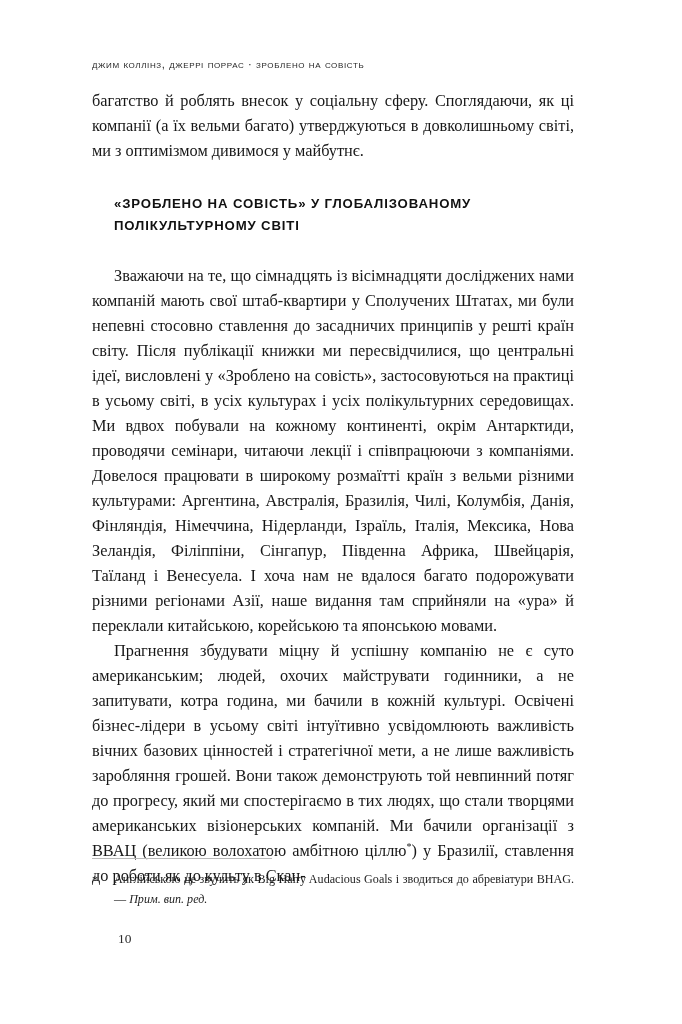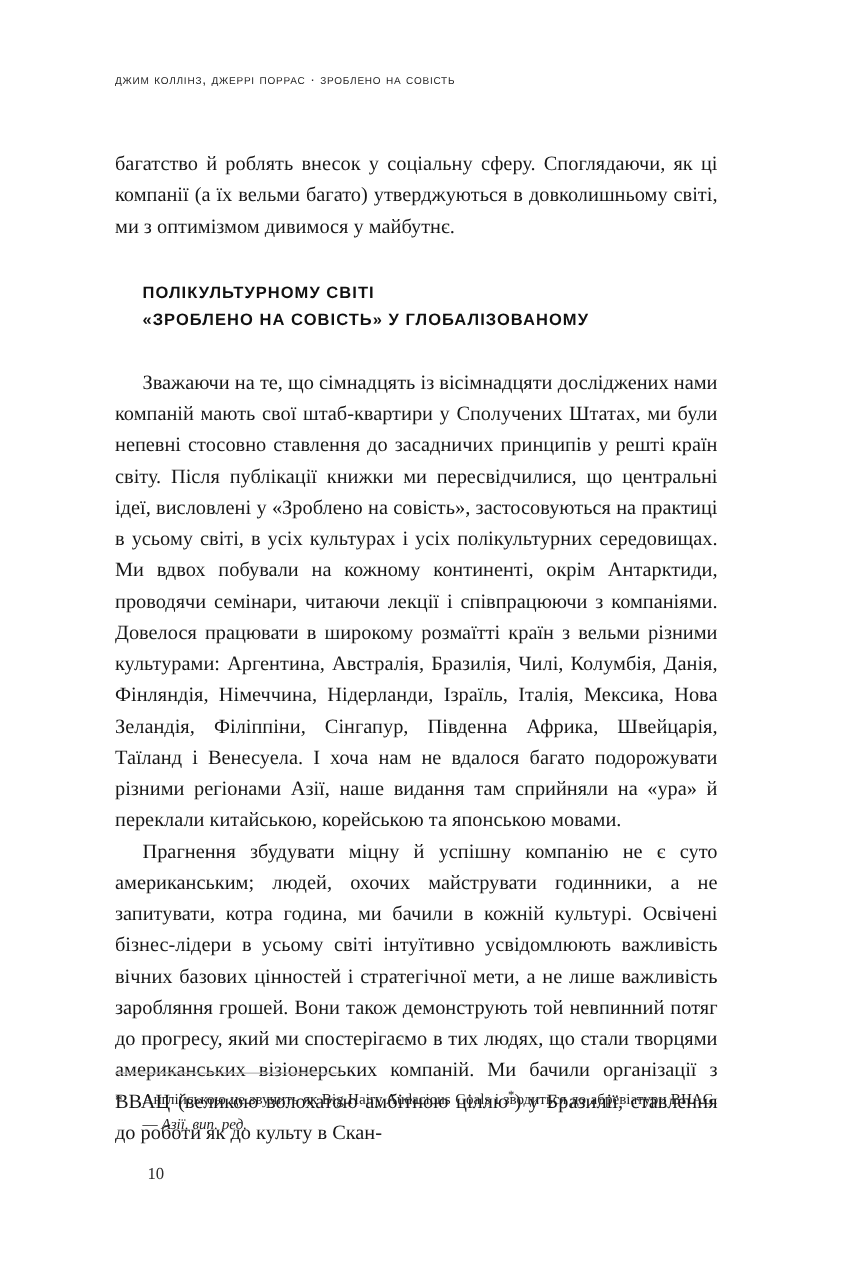--- a/index.html
+++ b/index.html
@@ -40,21 +40,20 @@
     text-transform: lowercase;
   }
   .running-head::first-letter { }
 
   
   .column {
     position: absolute;
     left: 92px;
     top: 88px;
     width: 482px;
-    margin-top: 30px;
   }
 
   p.body {
     margin: 0;
     font-size: 16.3px;
     line-height: 25.0px;
     text-align: justify;
     text-justify: inter-word;
     hyphens: manual;
     color: #171717;
@@ -129,32 +128,32 @@
 
 <div class="page">
 
   <div class="running-head">Джим Коллінз, Джеррі Поррас · Зроблено на совість</div>
 
   <div class="column">
 
     <p class="body">багатство й роблять внесок у соціальну сферу. Спо­глядаючи, як ці компанії (а їх вельми багато) утверджуються в довколишньо­му світі, ми з оптимізмом дивимося у майбутнє.</p>
 
     <div class="heading-block">
+      <div class="section-heading">«Зроблено на совість» у глобалізованому</div>
       <div class="section-heading">полікультурному світі</div>
-      <div class="section-heading">«Зроблено на совість» у глобалізованому</div>
     </div>
 
     <p class="body indent">Зважаючи на те, що сімнадцять із вісімнадцяти досліджених нами компаній мають свої штаб-квартири у Сполучених Штатах, ми були непевні стосовно ставлення до засадничих принципів у решті країн світу. Після публікації книжки ми пересвідчилися, що центральні ідеї, висловлені у «Зроблено на совість», застосовуються на практиці в усьому світі, в усіх культурах і усіх полікультурних середовищах. Ми вдвох побували на кожному континенті, окрім Антарктиди, проводячи семінари, читаючи лекції і співпрацюючи з компаніями. Довелося працювати в широкому розмаїтті країн з вельми різними культурами: Аргентина, Австралія, Бразилія, Чилі, Колумбія, Данія, Фінляндія, Німеччина, Нідерланди, Ізраїль, Італія, Мексика, Нова Зеландія, Філіппіни, Сінгапур, Південна Африка, Швейцарія, Таїланд і Венесуела. І хоча нам не вдалося багато подорожувати різними регіонами Азії, наше видання там сприйняли на «ура» й переклали китайською, корейською та японською мовами.</p>
 
     <p class="body indent"><span>Прагнення збудувати міцну й успішну компанію не є суто американським; людей, охочих майструвати годинники, а не запитувати, котра година, ми бачили в кожній культурі. Освічені бізнес-лідери в усьому світі інтуїтивно усвідомлюють важливість вічних базових цінностей і стратегічної мети, а не лише важливість заробляння грошей. Вони також демонструють той невпинний потяг до прогресу, який ми спостерігаємо в тих людях, що стали творцями американських візіонерських компаній. Ми бачили організації з ВВАЦ (великою волохатою амбітною ціллю</span><sup class="fn-mark">*</sup><span>) у Бразилії, ставлення до роботи як до культу в Скан-</span></p>
 
   </div>
 
   <div class="footnote-area">
     <div class="footnote-rule"></div>
     <div class="footnote">
-      <span class="star">*</span><span>Англійською це звучить як Big Hairy Audacious Goals і зводиться до абревіатури BHAG. — </span><span class="ital">Азії. вип. ред.</span>
+      <span class="star">*</span><span>Англійською це звучить як Big Hairy Audacious Goals і зводиться до абревіатури BHAG. — </span><span class="ital">Прим. вип. ред.</span>
     </div>
   </div>
 
   <div class="folio">10</div>
 
 </div>
 
 </body></html>

